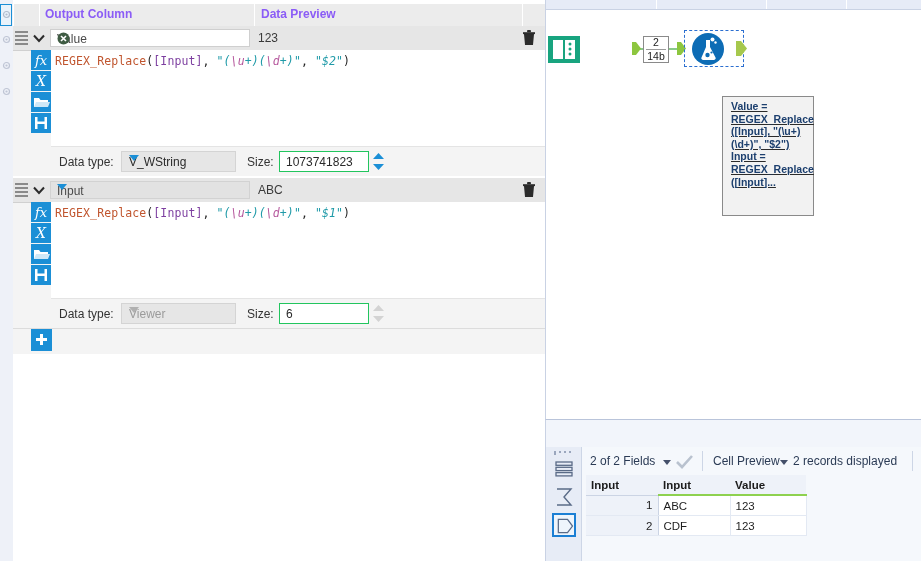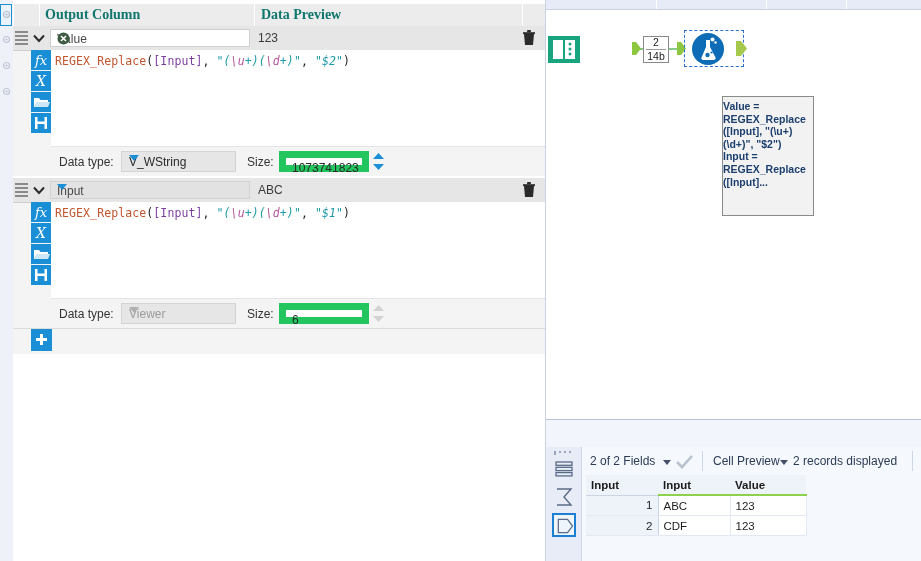--- a/index.html
+++ b/index.html
@@ -17,21 +17,21 @@
 
   
   .edge-toolbar{position:absolute;left:0;top:0;width:13px;height:561px;background:#eef1f8;border-right:1px solid #d5dced;}
   .edge-toolbar .eicon{position:absolute;left:1px;width:11px;height:11px;opacity:.45;}
   .edge-sel{position:absolute;left:0px;top:4px;width:12px;height:22px;border:1px solid #1b8fd6;box-sizing:border-box;background:#eaf3fb;}
 
   .panel-body{position:absolute;left:13px;top:0;width:532px;height:561px;background:#ffffff;}
 
   
   .colhead{position:absolute;left:0;top:4px;width:532px;height:22px;background:#ececec;border-bottom:1px solid #c8c8c8;}
-  .colhead .ch{position:absolute;top:3px;font-weight:bold;font-size:14px;color:#0f766e;font-family:Liberation Serif, serif;}
+  .colhead .ch{position:absolute;top:3px;font-weight:bold;font-size:12px;color:#8b5cf6;}
   .colhead .sep{position:absolute;top:0;width:1px;height:22px;background:#ffffff;}
 
   
   .fblock{position:absolute;left:0;width:532px;background:#f4f4f4;}
   .frow{position:absolute;left:0;top:0;width:532px;height:24px;background:#e6e6e6;border-bottom:1px solid #d0d0d0;}
   .grip{position:absolute;left:2px;top:5px;width:13px;height:13px;}
   .grip i{display:block;height:2px;background:#8a8a8a;margin-bottom:2px;}
   .chev{position:absolute;left:18px;top:4px;width:16px;height:16px;}
   .namebox{position:absolute;top:3px;left:37px;width:200px;height:18px;background:#fff;border:1px solid #cfcfcf;box-sizing:border-box;}
   .namebox.disabled{background:#e2e2e2;border:1px solid #d2d2d2;}
@@ -53,21 +53,21 @@
   .t-field{color:#7d3fa0;}
   .t-str{color:#1f9aa8;font-style:italic;}
   .t-esc{color:#b5569c;font-style:italic;}
 
   .dtrow{position:absolute;left:38px;height:30px;width:494px;background:#f4f4f4;border-top:1px solid #e4e4e4;}
   .dtlabel{position:absolute;top:8px;font-size:12px;color:#333;}
   .dtselect{position:absolute;top:4px;left:70px;width:115px;height:21px;background:#e6e6e6;border:1px solid #d4d4d4;box-sizing:border-box;}
   .dtselect.dis span{color:#9b9b9b;}
   .dtselect span{position:absolute;left:7px;top:3px;font-size:12px;color:#2a2a2a;}
   .szlabel{position:absolute;left:196px;top:8px;font-size:12px;color:#333;}
-  .szbox{position:absolute;left:228px;top:4px;width:90px;height:21px;background:#ffffff;border:7px solid #22c55e;box-sizing:border-box;}
+  .szbox{position:absolute;left:228px;top:4px;width:90px;height:21px;background:#ffffff;border:1px solid #22c55e;box-sizing:border-box;}
   .szbox span{position:absolute;left:6px;top:3px;font-size:12px;color:#2a2a2a;}
   .spin{position:absolute;left:318px;top:4px;width:19px;height:21px;}
 
   .addrow{position:absolute;left:0;width:532px;height:26px;background:#f4f4f4;border-top:1px solid #dcdcdc;}
   .addbtn{position:absolute;left:18px;top:0px;width:21px;height:22px;background:#1b8fd6;}
   .addbtn:before,.addbtn:after{content:"";position:absolute;background:#fff;}
   .addbtn:before{left:5px;top:9px;width:11px;height:3px;}
   .addbtn:after{left:9px;top:5px;width:3px;height:11px;}
 
   .panel-divider{position:absolute;left:0;width:532px;height:4px;background:#ffffff;}
@@ -76,21 +76,21 @@
   .canvas-wrap{position:absolute;left:545px;top:0;width:376px;height:419px;background:#ffffff;border-left:1px solid #c9d2e4;}
   .tabstrip{position:absolute;left:0;top:0;width:376px;height:9px;background:#e6ebf7;border-bottom:1px solid #c9d2e4;}
   .tabstrip .tdiv{position:absolute;top:0;width:1px;height:9px;background:#ffffff;}
   .canvas{position:absolute;left:0;top:10px;width:376px;height:409px;background:#ffffff;}
   .lscroll{position:absolute;left:0;top:10px;width:4px;height:409px;background:#e9eef8;}
 
   .node{position:absolute;}
   .selbox{position:absolute;border:1px dashed #2c6fd0;box-sizing:border-box;}
   .annobox{position:absolute;background:#f2f2f2;border:1px solid #8a8a8a;box-sizing:border-box;}
   .annobox p{margin:0;padding:0;font-size:10.5px;line-height:12.6px;color:#1c3f6e;font-weight:bold;font-family:"Liberation Sans", sans-serif;}
-  .annotext{position:absolute;left:0;top:3px;width:82px;}
+  .annotext{position:absolute;left:8px;top:3px;width:82px;text-decoration:underline;}
   .conn{position:absolute;height:2px;background:#89c98a;}
   .cbox{position:absolute;background:#ffffff;border:1px solid #8a8a8a;box-sizing:border-box;text-align:center;}
   .cbox b{display:block;font-size:10.5px;font-weight:normal;color:#222;line-height:11px;}
   .cbox .ln{width:82%;height:1px;background:#9b9b9b;margin:1px auto;}
   .port{position:absolute;}
 
   
   .results{position:absolute;left:545px;top:419px;width:376px;height:142px;background:#f2f5fb;border-left:1px solid #c9d2e4;border-top:1px solid #b9c4da;}
   .rtitle{position:absolute;left:0;top:0;width:376px;height:27px;background:#f2f5fb;border-bottom:1px solid #cdd6e6;}
   .rtitle span{position:absolute;left:9px;top:7px;font-size:12px;color:#4a4a4a;}

